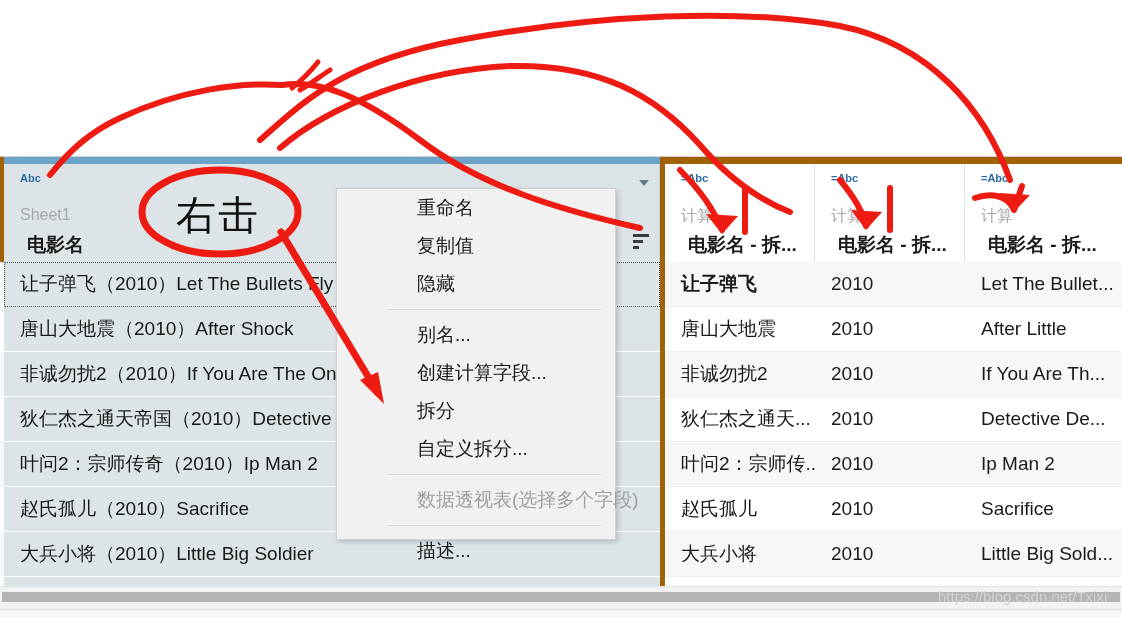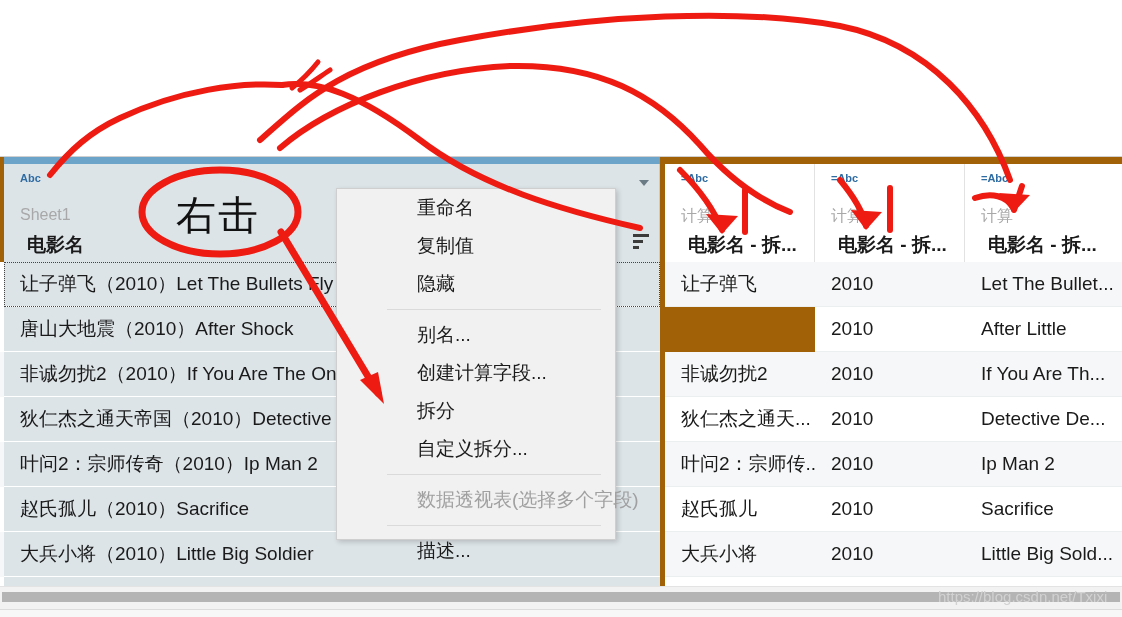--- a/index.html
+++ b/index.html
@@ -228,28 +228,29 @@
         <div class="src">计算</div>
         <div class="fname">电影名 - 拆...</div>
       </div>
     </div>
 
     <div class="rowsarea">
 
       <div class="row first" style="top:0px;">
         <div class="gut"></div>
         <div class="cell sel" style="left:4px;width:656px;">让子弹飞（2010）Let The Bullets Fly</div>
-        <div class="cell alt" style="left:665px;width:150px;">让子弹飞</div>
+        <div class="cell alt" style="left:665px;width:150px;font-weight:bold;">让子弹飞</div>
         <div class="cell alt" style="left:815px;width:150px;">2010</div>
         <div class="cell alt" style="left:965px;width:157px;">Let The Bullet...</div>
       </div>
 
       <div class="row" style="top:45px;">
         <div class="gut"></div>
         <div class="cell sel" style="left:4px;width:656px;">唐山大地震（2010）After Shock</div>
+        <div class="cell plain" style="left:665px;width:150px;">唐山大地震</div>
         <div class="cell plain" style="left:815px;width:150px;">2010</div>
         <div class="cell plain" style="left:965px;width:157px;">After Little</div>
       </div>
 
       <div class="row" style="top:90px;">
         <div class="gut alt"></div>
         <div class="cell sel" style="left:4px;width:656px;">非诚勿扰2（2010）If You Are The One</div>
         <div class="cell alt" style="left:665px;width:150px;">非诚勿扰2</div>
         <div class="cell alt" style="left:815px;width:150px;">2010</div>
         <div class="cell alt" style="left:965px;width:157px;">If You Are Th...</div>

